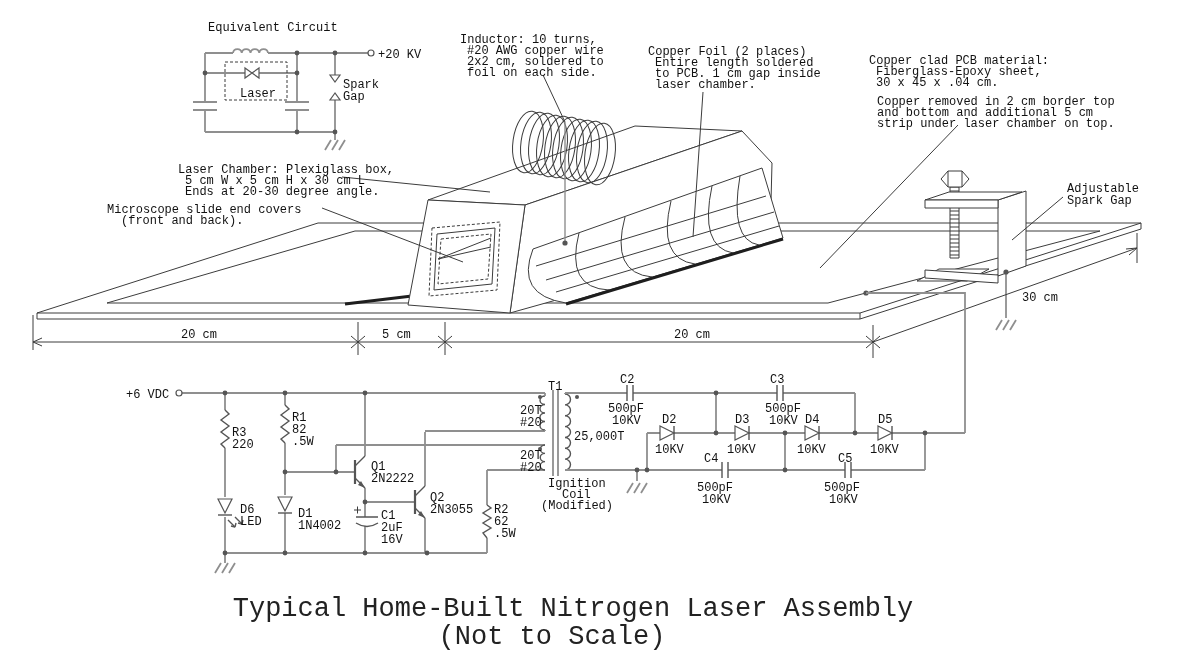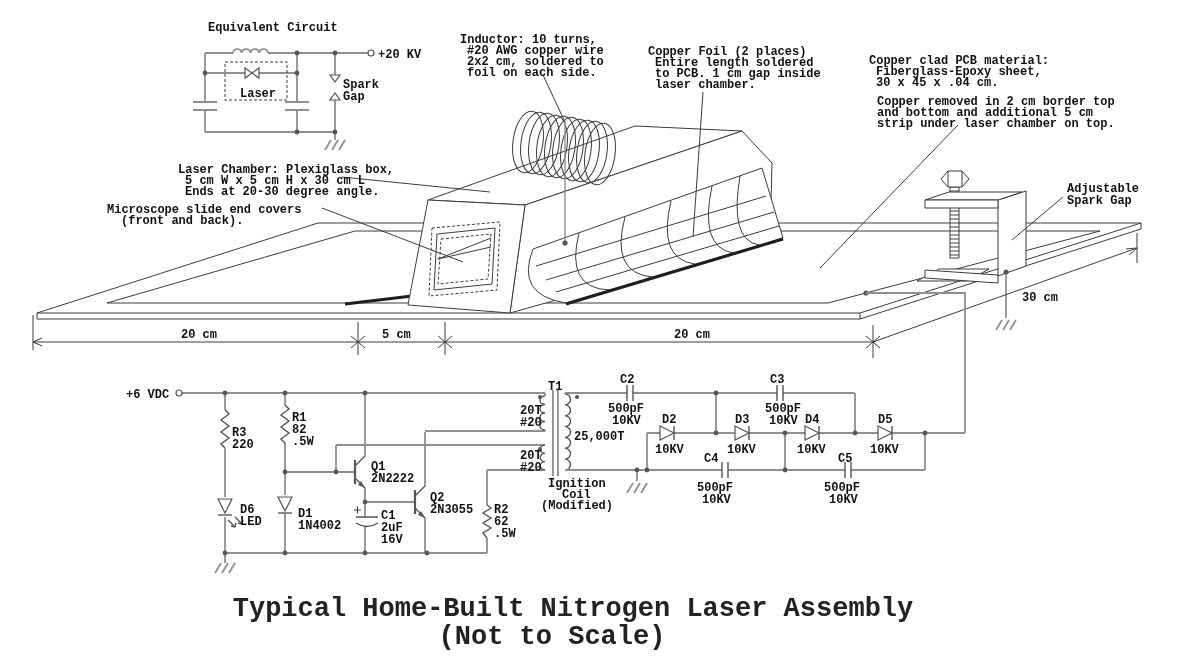--- a/index.html
+++ b/index.html
@@ -1,16 +1,16 @@
 <!DOCTYPE html>
 <html><head>
 <meta charset="utf-8">
 <style>
   html,body{margin:0;padding:0;background:#fff;}
-  .page{width:1178px;height:672px;position:relative;background:#fff;overflow:hidden;font-weight:bold;}
+  .page{width:1178px;height:672px;position:relative;background:#fff;overflow:hidden;}
   svg text{font-family:"Liberation Mono","DejaVu Sans Mono",monospace;font-size:12px;fill:#111;white-space:pre;}
   svg text.title{font-size:27px;fill:#222;}
   .w{stroke:#8f8f8f;stroke-width:1.8;fill:none;}
   .wt{stroke:#8f8f8f;stroke-width:1.4;fill:none;}
   .k{stroke:#3c3c3c;stroke-width:1;fill:none;}
   .kf{stroke:#3c3c3c;stroke-width:1;fill:#fff;}
   .sym{stroke:#555;stroke-width:1.4;fill:none;}
   .symf{stroke:#555;stroke-width:1.2;fill:#fff;}
   .symb{stroke:#555;stroke-width:2.2;fill:none;}
   .dash{stroke:#3c3c3c;stroke-width:1;fill:none;stroke-dasharray:3,2;}

